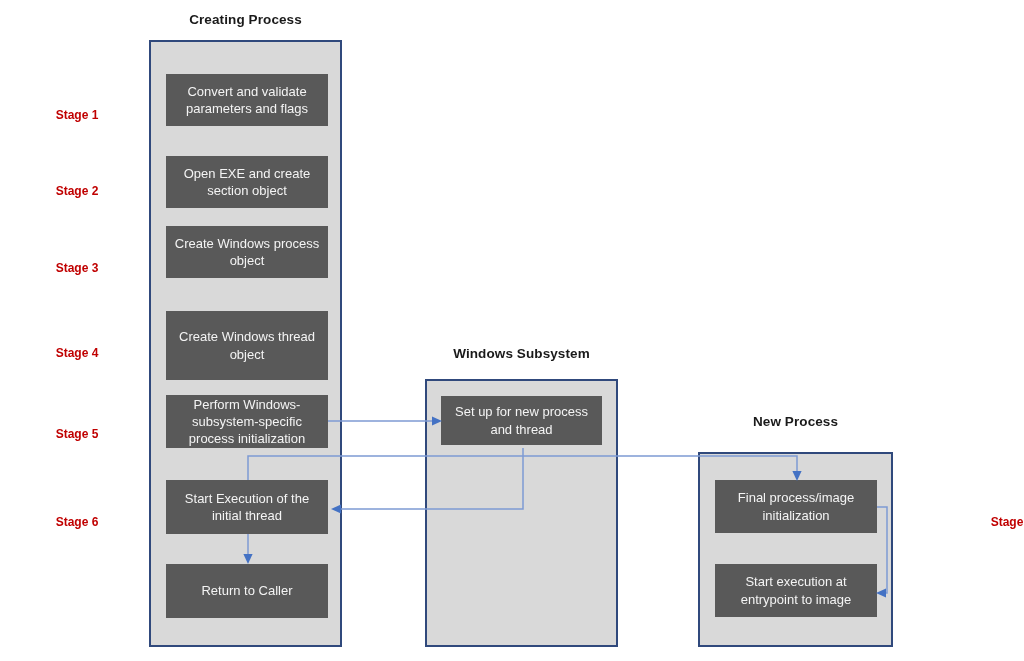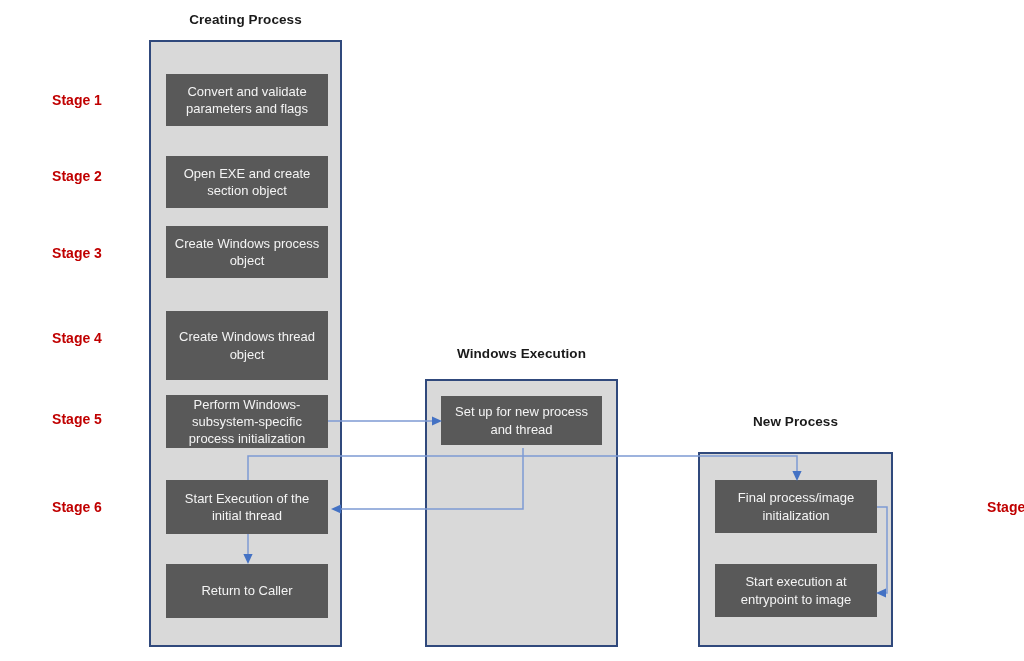--- a/index.html
+++ b/index.html
@@ -64,24 +64,25 @@
   .b6 { top: 480px; height: 54px; }
   .b7 { top: 564px; height: 54px; }
   .ws-box { left: 441px; top: 396px; width: 161px; height: 49px; }
   .np-box { left: 715px; width: 162px; }
   .np1 { top: 480px; height: 53px; }
   .np2 { top: 564px; height: 53px; }
 
   .stage-label {
     position: absolute;
     width: 72px;
-    font-size: 14px;
+    font-size: 12px;
     font-weight: bold;
     color: var(--stage-red);
     text-align: center;
+    margin-top: 16px;
   }
   .s1 { left: 41px;  top: 92px;  }
   .s2 { left: 41px;  top: 168px; }
   .s3 { left: 41px;  top: 245px; }
   .s4 { left: 41px;  top: 330px; }
   .s5 { left: 41px;  top: 411px; }
   .s6 { left: 41px;  top: 499px; }
   .s7 { left: 976px; top: 499px; }
 
   svg.arrow-layer {
@@ -101,21 +102,21 @@
 </head>
 <body>
 
 <div class="canvas">
 
   <div class="container cont-creating"></div>
   <div class="container cont-subsystem"></div>
   <div class="container cont-newproc"></div>
 
   <div class="col-title title-creating">Creating Process</div>
-  <div class="col-title title-subsystem">Windows Execution</div>
+  <div class="col-title title-subsystem">Windows Subsystem</div>
   <div class="col-title title-newproc">New Process</div>
 
   <div class="stage-label s1">Stage 1</div>
   <div class="stage-label s2">Stage 2</div>
   <div class="stage-label s3">Stage 3</div>
   <div class="stage-label s4">Stage 4</div>
   <div class="stage-label s5">Stage 5</div>
   <div class="stage-label s6">Stage 6</div>
   <div class="stage-label s7">Stage 7</div>
 

